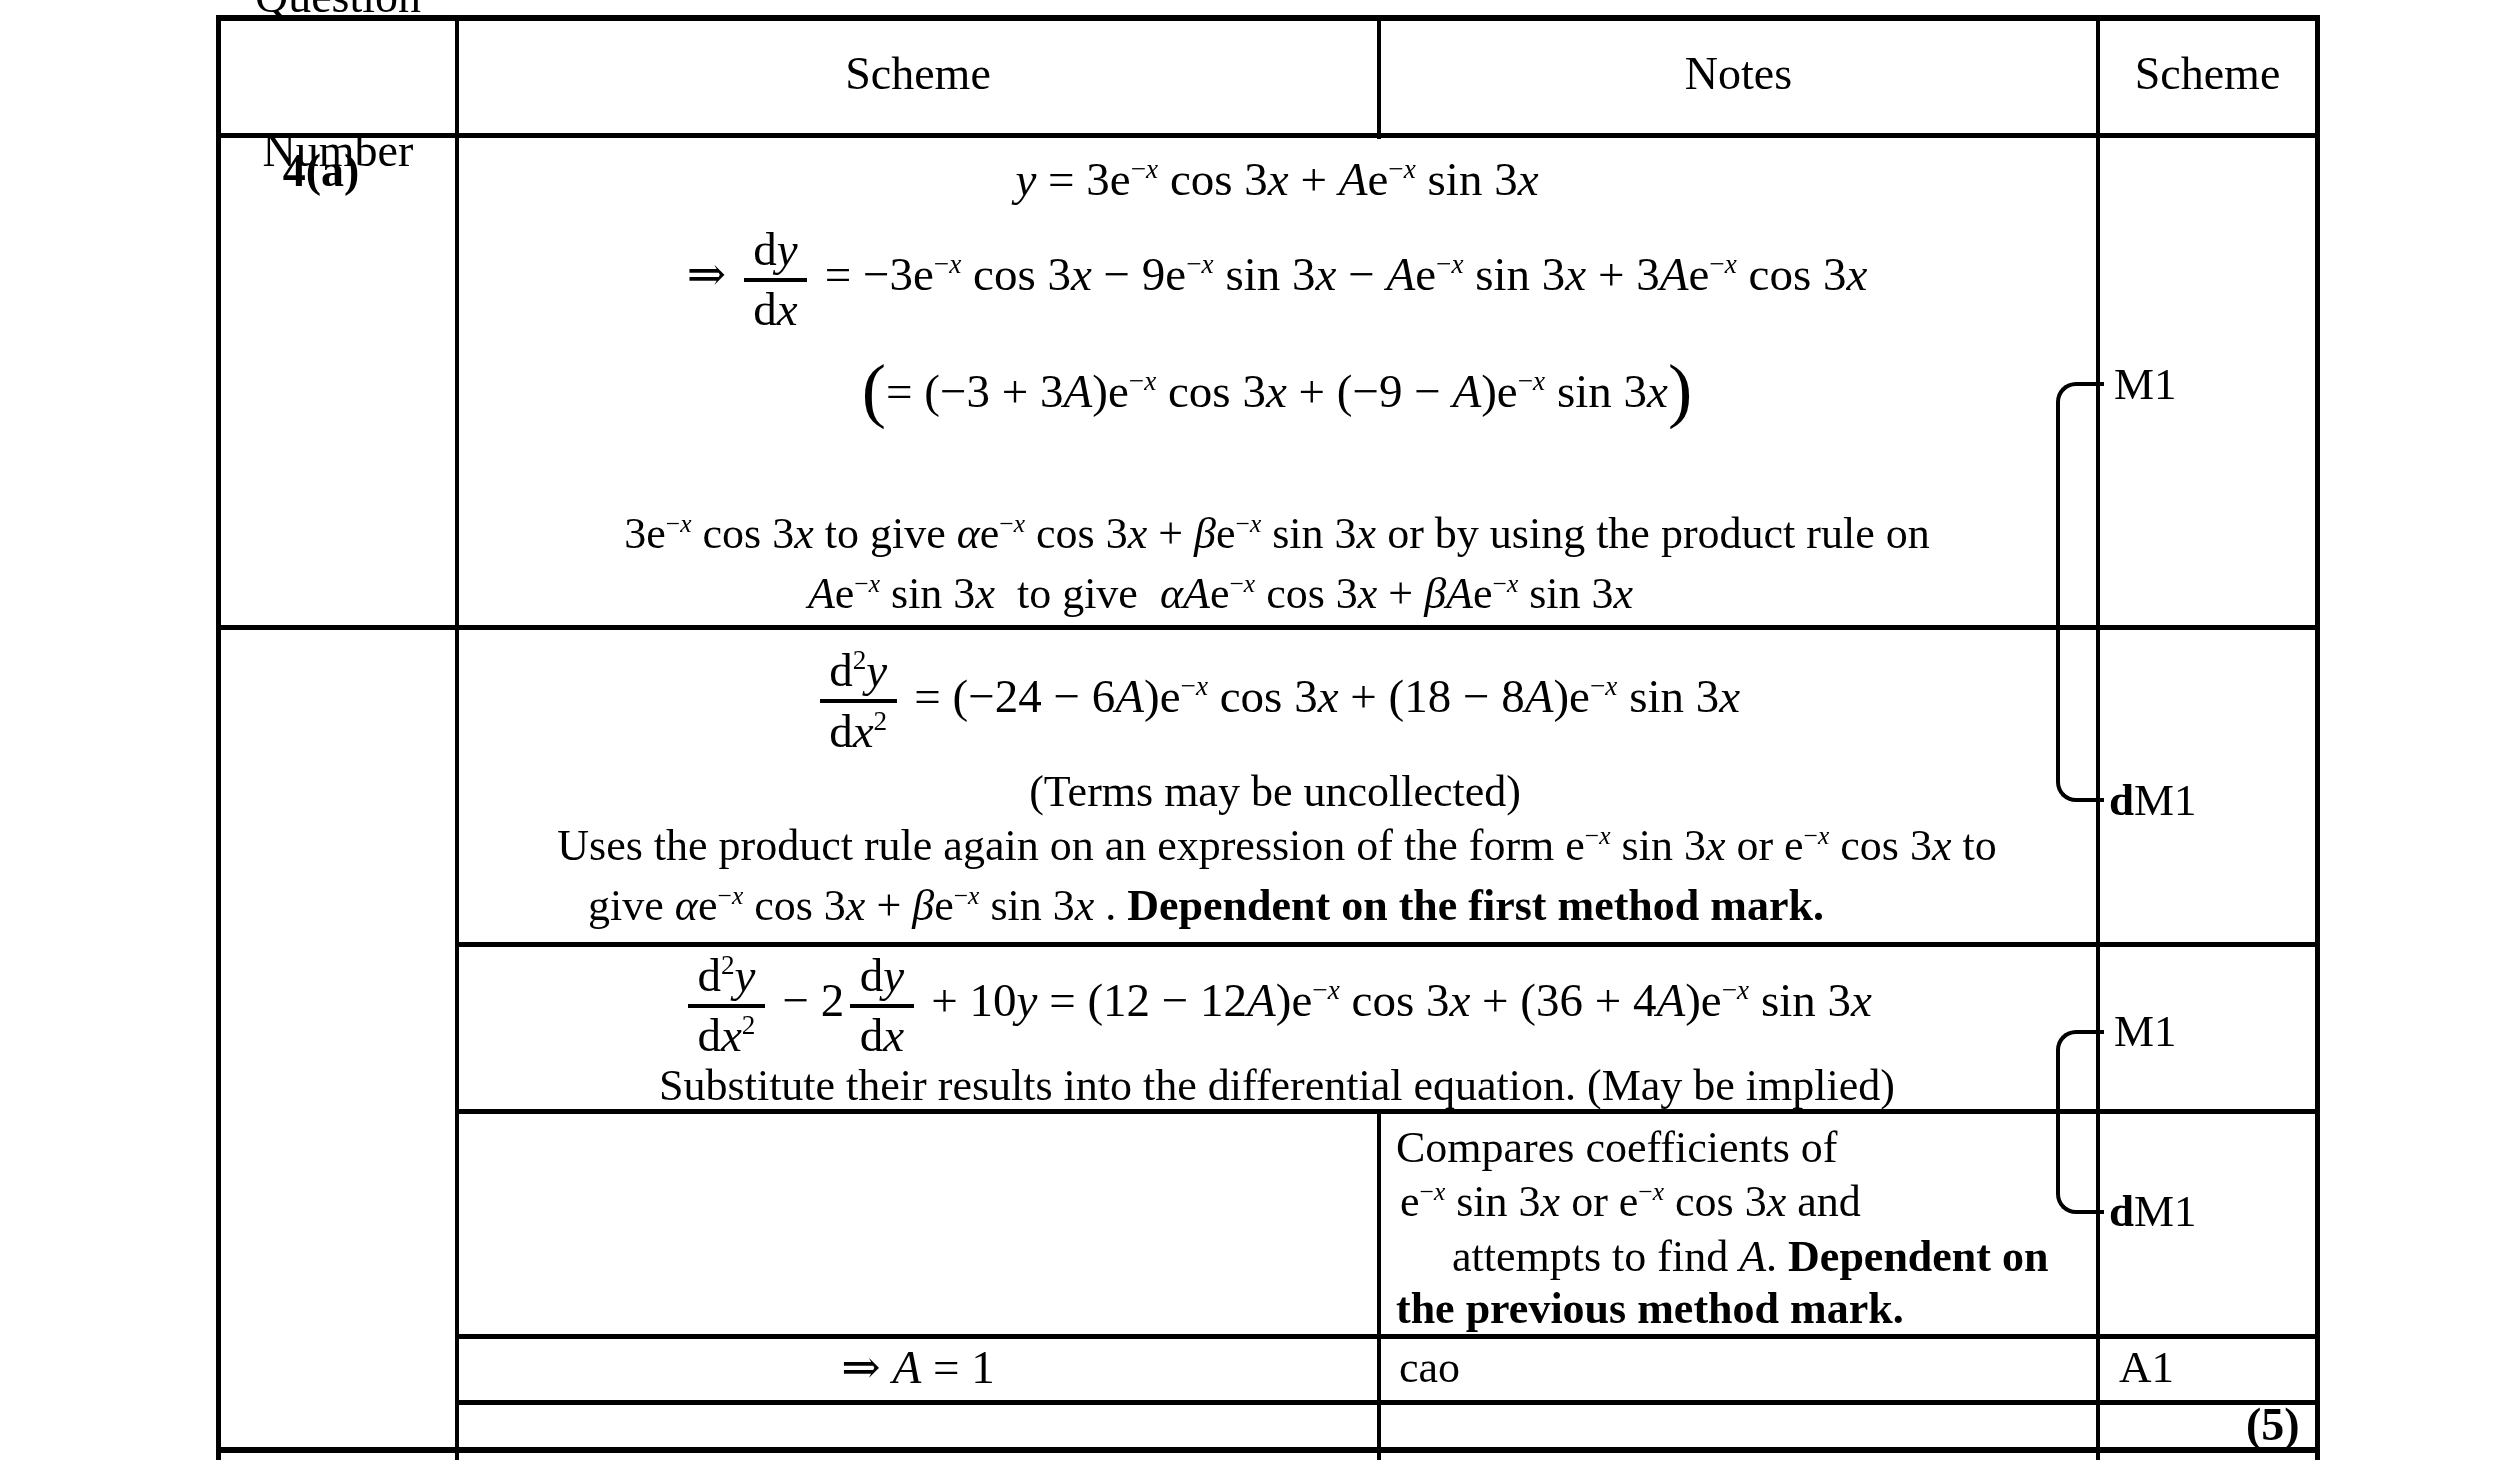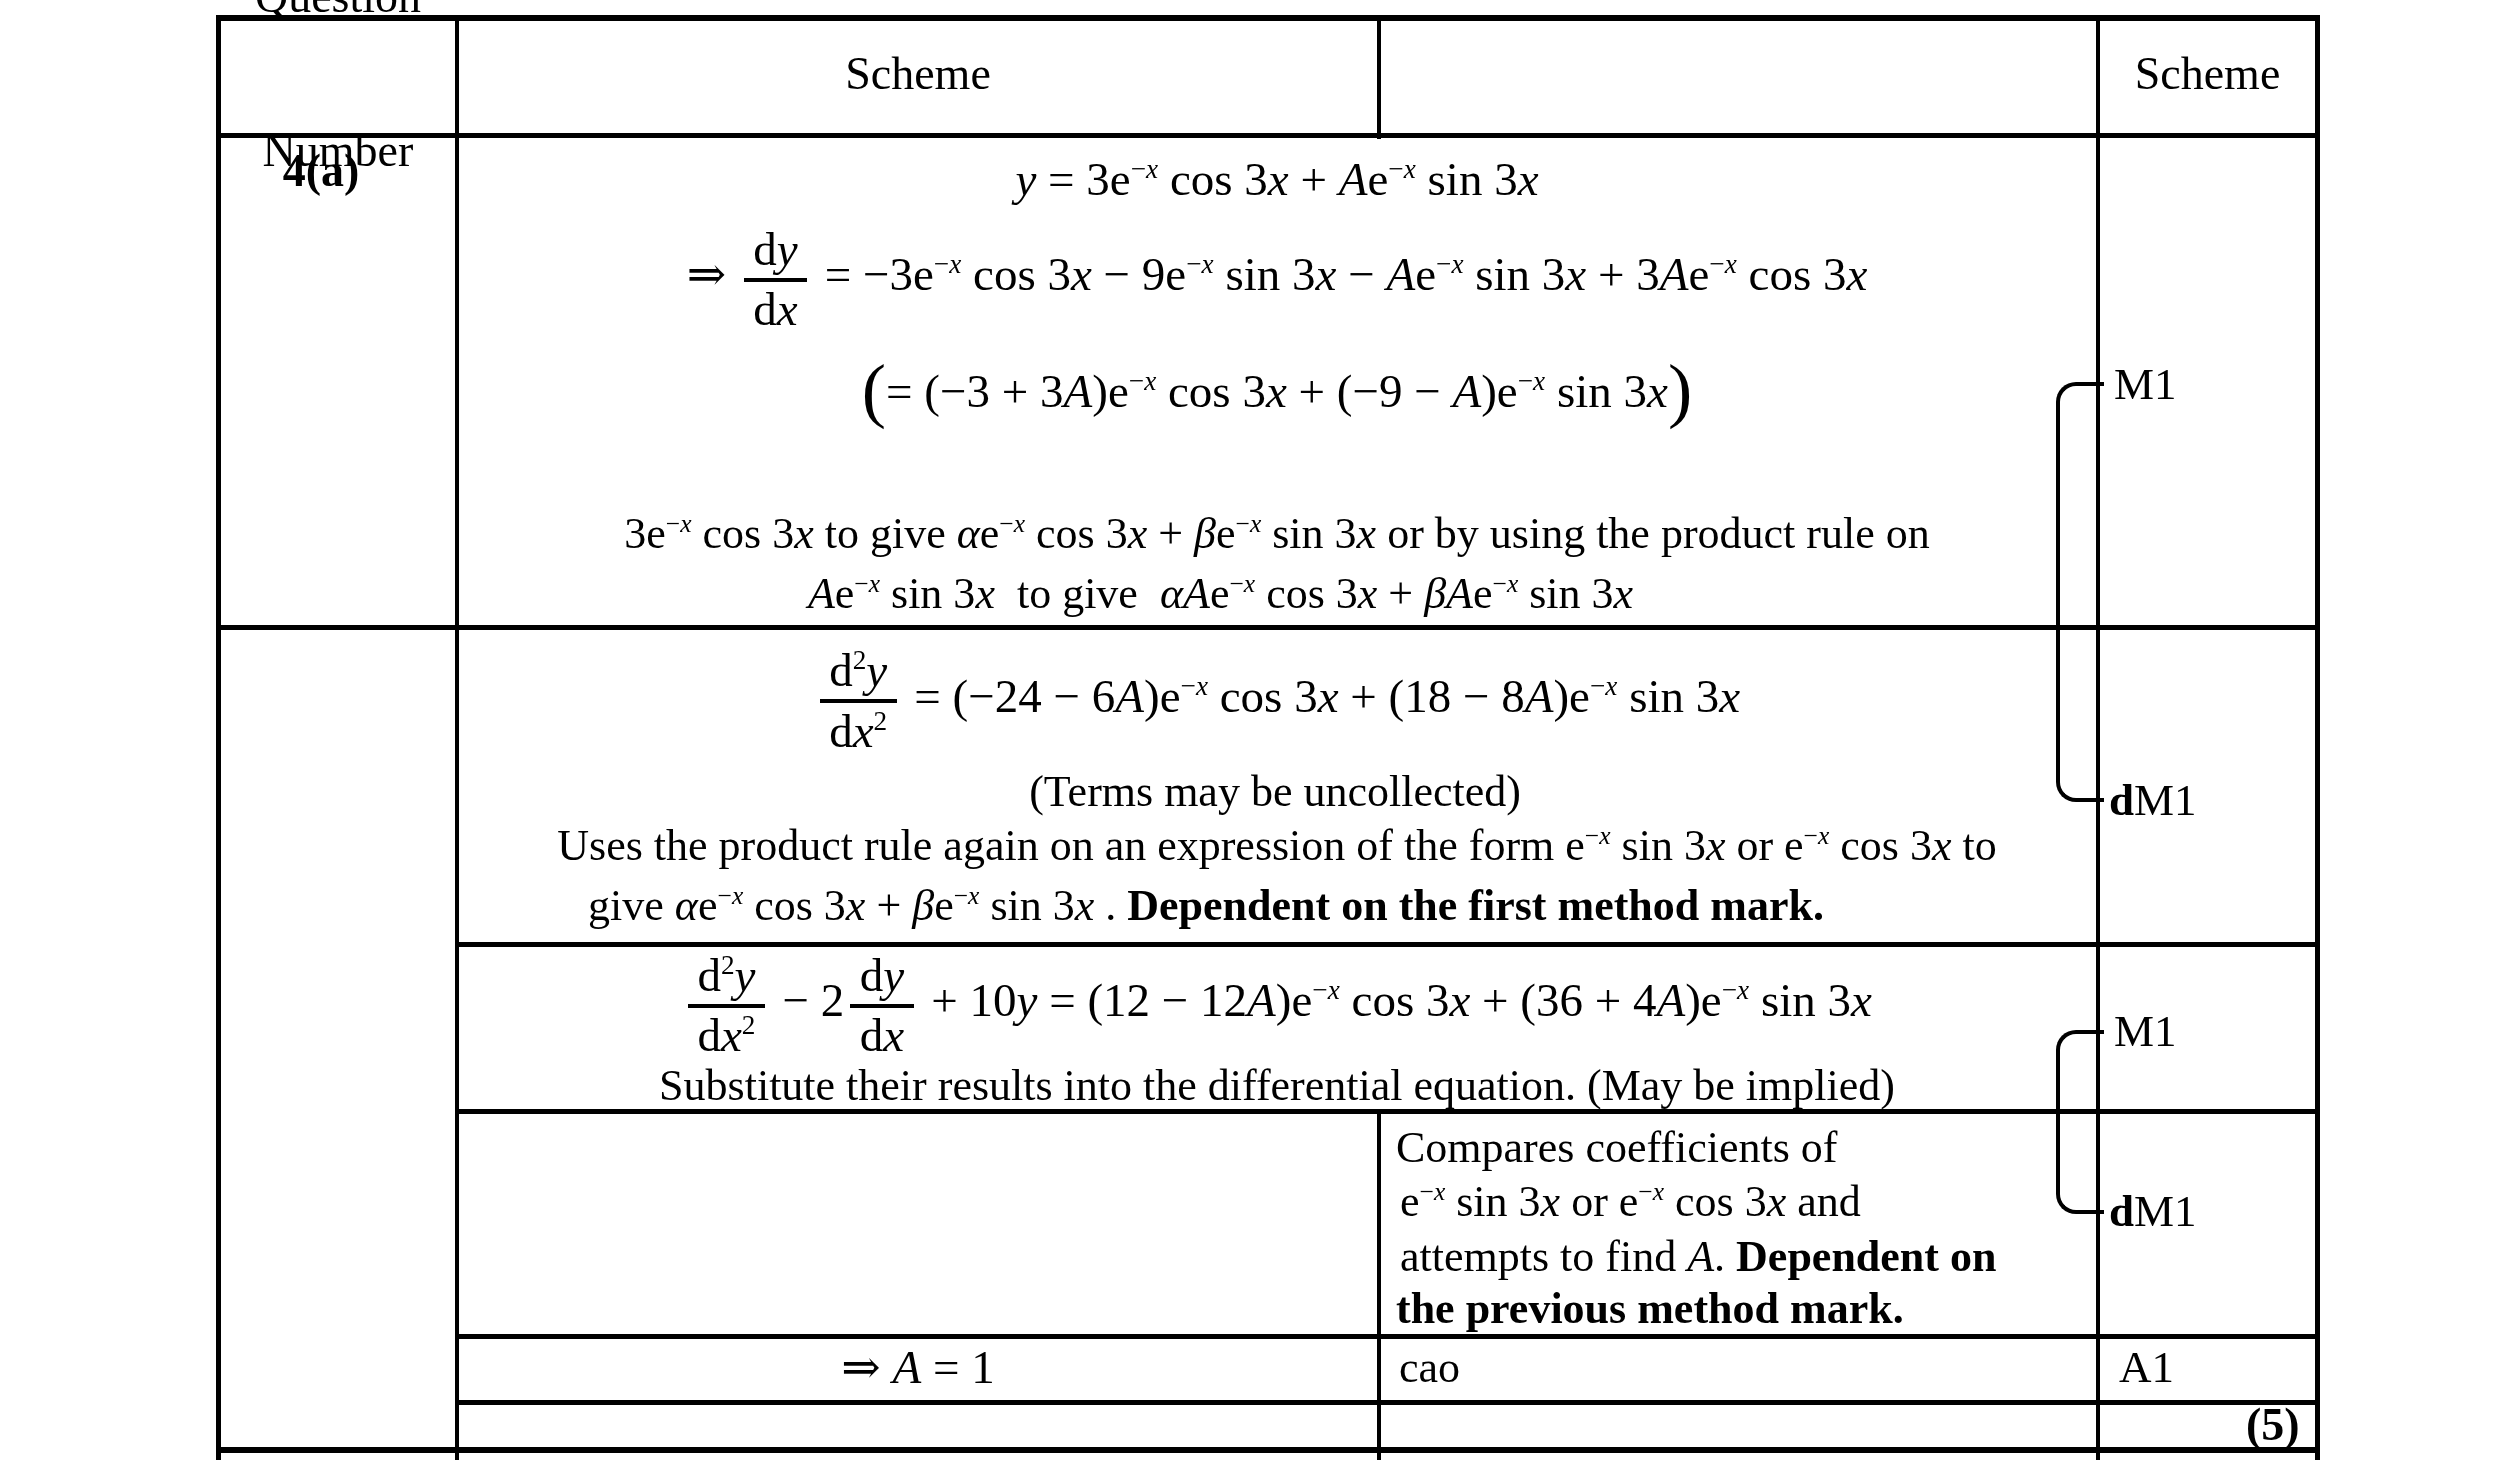--- a/index.html
+++ b/index.html
@@ -64,20 +64,21 @@
   <div class="ln" style="left:2096px;top:14.8px;width:4.1px;height:1445px"></div>
   <div class="ln" style="left:2315px;top:14.8px;width:5.3px;height:1445px"></div>
 
   <div class="blk ctr hdr" style="left:221px;top:14.8px;width:234px;height:118px;">
     <div>
       <div>Question</div>
       <div>Number</div>
     </div>
   </div>
   <div class="blk ctr hdr" style="left:459px;top:14.8px;width:918px;height:118px;">Scheme</div>
+  <div class="blk ctr hdr" style="left:1381px;top:14.8px;width:715px;height:118px;">Notes</div>
   <div class="blk ctr hdr" style="left:2100px;top:14.8px;width:215px;height:118px;">Scheme</div>
 
   <div class="blk ctr qlabel" style="left:204px;top:142px;width:234px;height:57px;">4(a)</div>
 
   <div class="blk ctr math" style="left:459px;top:147px;width:1636px;height:65px;">
     <span class="m"><span class="it">y</span><span> = 3e</span><span class="sup"><span>−</span><span class="it">x</span></span><span> cos 3</span><span class="it">x</span><span> + </span><span class="it">A</span><span>e</span><span class="sup"><span>−</span><span class="it">x</span></span><span> sin 3</span><span class="it">x</span></span>
   </div>
   <div class="blk ctr math" style="left:459px;top:218px;width:1636px;height:123px;">
     <span class="m"><span>⇒ </span><span class="frac"><span class="fnum"><span>d</span><span class="it">y</span></span><span class="fden"><span>d</span><span class="it">x</span></span></span><span> = −3e</span><span class="sup"><span>−</span><span class="it">x</span></span><span> cos 3</span><span class="it">x</span><span> − 9e</span><span class="sup"><span>−</span><span class="it">x</span></span><span> sin 3</span><span class="it">x</span><span> − </span><span class="it">A</span><span>e</span><span class="sup"><span>−</span><span class="it">x</span></span><span> sin 3</span><span class="it">x</span><span> + 3</span><span class="it">A</span><span>e</span><span class="sup"><span>−</span><span class="it">x</span></span><span> cos 3</span><span class="it">x</span></span>
   </div>
@@ -104,21 +105,21 @@
 
   <div class="blk ctr math" style="left:459px;top:943px;width:1636px;height:125px;">
     <span class="m"><span class="frac"><span class="fnum"><span>d</span><span class="sup"><span>2</span></span><span class="it">y</span></span><span class="fden"><span>d</span><span class="it">x</span><span class="sup"><span>2</span></span></span></span><span> − 2</span><span class="frac"><span class="fnum"><span>d</span><span class="it">y</span></span><span class="fden"><span>d</span><span class="it">x</span></span></span><span> + 10</span><span class="it">y</span><span> = (12 − 12</span><span class="it">A</span><span>)e</span><span class="sup"><span>−</span><span class="it">x</span></span><span> cos 3</span><span class="it">x</span><span> + (36 + 4</span><span class="it">A</span><span>)e</span><span class="sup"><span>−</span><span class="it">x</span></span><span> sin 3</span><span class="it">x</span></span>
   </div>
   <div class="blk ctr" style="left:459px;top:1063px;width:1636px;height:45px;">Substitute their results into the differential equation. (May be implied)</div>
 
   <div class="blk" style="left:1396px;top:1122px;width:686px;height:51px;">Compares coefficients of</div>
   <div class="blk" style="left:1400px;top:1175px;width:686px;height:53px;">
     <span class="m"><span>e</span><span class="sup"><span>−</span><span class="it">x</span></span><span> sin 3</span><span class="it">x</span><span> or </span><span>e</span><span class="sup"><span>−</span><span class="it">x</span></span><span> cos 3</span><span class="it">x</span><span> and</span></span>
   </div>
-  <div class="blk" style="left:1400px;top:1231px;width:686px;height:51px;">
+  <div class="blk" style="left:1452px;top:1231px;width:686px;height:51px;">
     <span class="m"><span>attempts to find </span><span class="it">A</span><span>. </span><span class="bd">Dependent on</span></span>
   </div>
   <div class="blk" style="left:1396px;top:1283px;width:686px;height:51px;">
     <span class="m"><span class="bd">the previous method mark.</span></span>
   </div>
 
   <div class="blk ctr math" style="left:459px;top:1337px;width:918px;height:61px;">
     <span class="m"><span>⇒ </span><span class="it">A</span><span> = 1</span></span>
   </div>
   <div class="blk" style="left:1399px;top:1337px;width:650px;height:61px;">cao</div>

